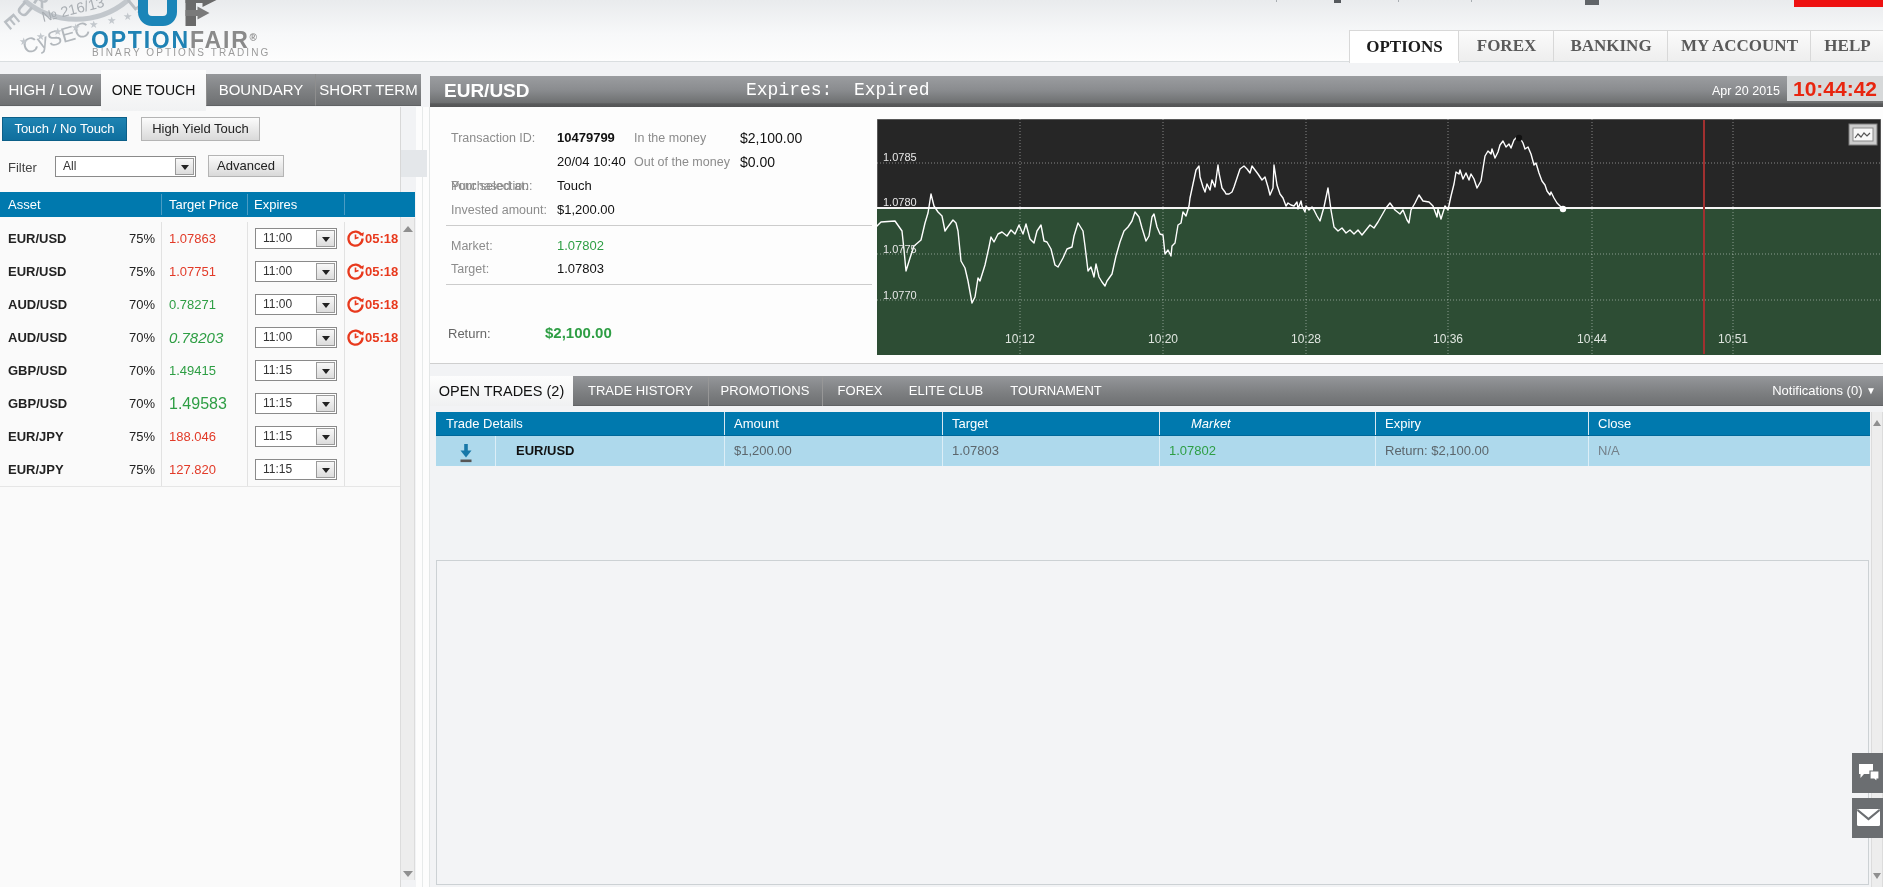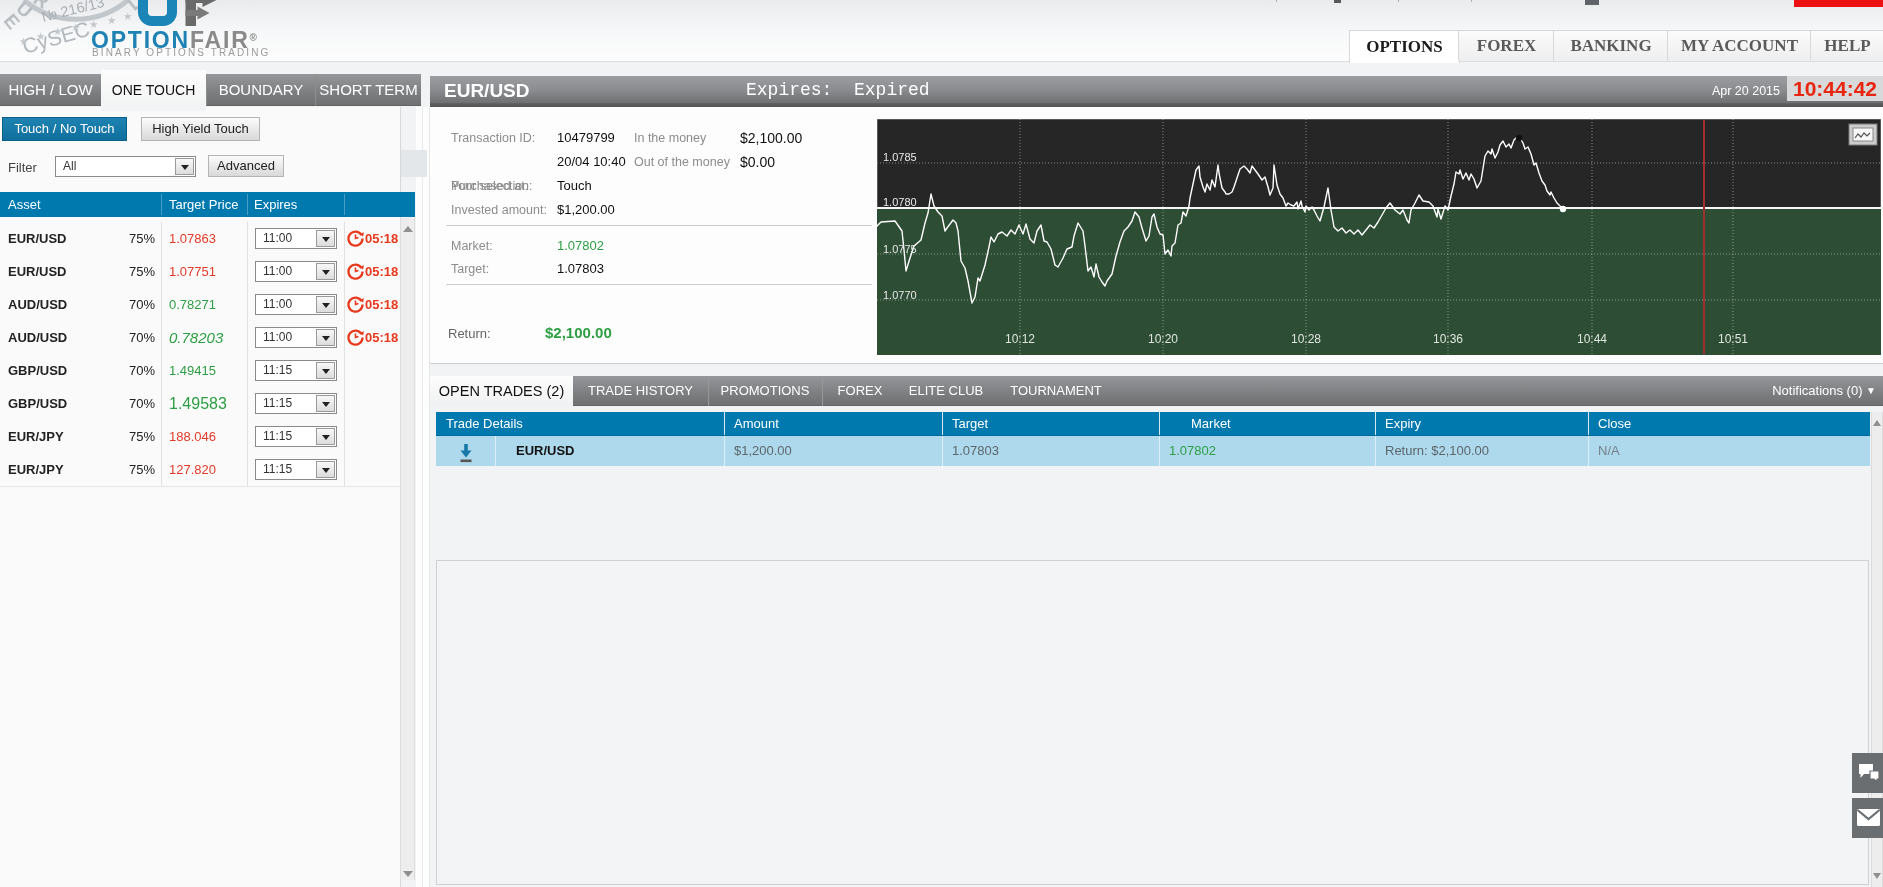--- a/index.html
+++ b/index.html
@@ -256,21 +256,21 @@
 
 <div class="abs" style="left:430px;top:76px;width:1453px;height:31px;background:linear-gradient(#9b9da0,#8a8c8f 45%,#6d6f70 88%,#5a5b5c 89%,#545556);">
   <span class="abs" style="left:14px;top:4px;font-size:19px;font-weight:bold;color:#fff;">EUR/USD</span>
   <span class="abs" style="left:316px;top:4px;font-family:Liberation Mono, monospace;font-size:18px;color:#fff;">Expires:&nbsp; Expired</span>
   <span class="abs" style="left:1280px;top:8px;width:70px;font-size:12.5px;color:#fff;text-align:right;">Apr 20 2015</span>
   <span class="abs" style="left:1357px;top:0;width:96px;height:25px;background:#d7d9da;color:#e8250f;font-weight:bold;font-size:21px;text-align:center;line-height:26px;">10:44:42</span>
 </div>
 <div class="abs" style="left:430px;top:107px;width:1453px;height:256px;background:#fdfdfd;border-bottom:1px solid #cfcfcf;"></div>
 
 <div class="abs lbl" style="left:451px;top:131px;">Transaction ID:</div>
-<div class="abs val" style="left:557px;top:130px;">10479799</div>
+<div class="abs val" style="left:557px;top:130px;font-weight:bold;">10479799</div>
 <div class="abs lbl" style="left:634px;top:131px;text-align:right;">In the money</div>
 <div class="abs val" style="left:740px;top:130px;font-size:14px;">$2,100.00</div>
 <div class="abs lbl" style="left:451px;top:155px;margin-top:24px;">Purchased at:</div>
 <div class="abs val" style="left:557px;top:154px;">20/04 10:40</div>
 <div class="abs lbl" style="left:634px;top:155px;">Out of the money</div>
 <div class="abs val" style="left:740px;top:154px;font-size:14px;">$0.00</div>
 <div class="abs lbl" style="left:451px;top:179px;">Your selection:</div>
 <div class="abs val" style="left:557px;top:178px;">Touch</div>
 <div class="abs lbl" style="left:451px;top:203px;">Invested amount:</div>
 <div class="abs val" style="left:557px;top:202px;">$1,200.00</div>
@@ -329,21 +329,21 @@
 <div class="abs btab bth" style="left:708px;width:114px;text-align:center;color:#fff;border-right:1px solid #979797;">PROMOTIONS</div>
 <div class="abs btab bth" style="left:822px;width:76px;text-align:center;color:#fff;">FOREX</div>
 <div class="abs btab bth" style="left:890px;width:112px;text-align:center;color:#fff;">ELITE CLUB</div>
 <div class="abs btab bth" style="left:1002px;width:108px;text-align:center;color:#fff;">TOURNAMENT</div>
 <div class="abs btab" style="left:1735px;width:141px;text-align:right;color:#fff;font-size:13px;">Notifications (0) <span style="font-size:10px;vertical-align:1px;">▼</span></div>
 
 <div class="abs" style="left:436px;top:412px;width:1434px;height:24px;background:#0079ae;border-bottom:1px solid #00689a;box-sizing:border-box;color:#fff;font-size:13px;line-height:24px;">
   <span class="abs" style="left:10px;">Trade Details</span>
   <span class="abs" style="left:298px;">Amount</span>
   <span class="abs" style="left:516px;">Target</span>
-  <span class="abs" style="left:755px;">Market</span>
+  <span class="abs" style="left:755px;font-style:italic;">Market</span>
   <span class="abs" style="left:949px;">Expiry</span>
   <span class="abs" style="left:1162px;">Close</span>
   <span class="abs" style="left:288px;top:0;bottom:0;width:1px;background:#d7e7f0;"></span>
   <span class="abs" style="left:506px;top:0;bottom:0;width:1px;background:#d7e7f0;"></span>
   <span class="abs" style="left:723px;top:0;bottom:0;width:1px;background:#d7e7f0;"></span>
   <span class="abs" style="left:939px;top:0;bottom:0;width:1px;background:#d7e7f0;"></span>
   <span class="abs" style="left:1152px;top:0;bottom:0;width:1px;background:#d7e7f0;"></span>
 </div>
 
 <div class="abs" style="left:436px;top:436px;width:1434px;height:30px;background:#aed9ec;font-size:13px;line-height:30px;">

